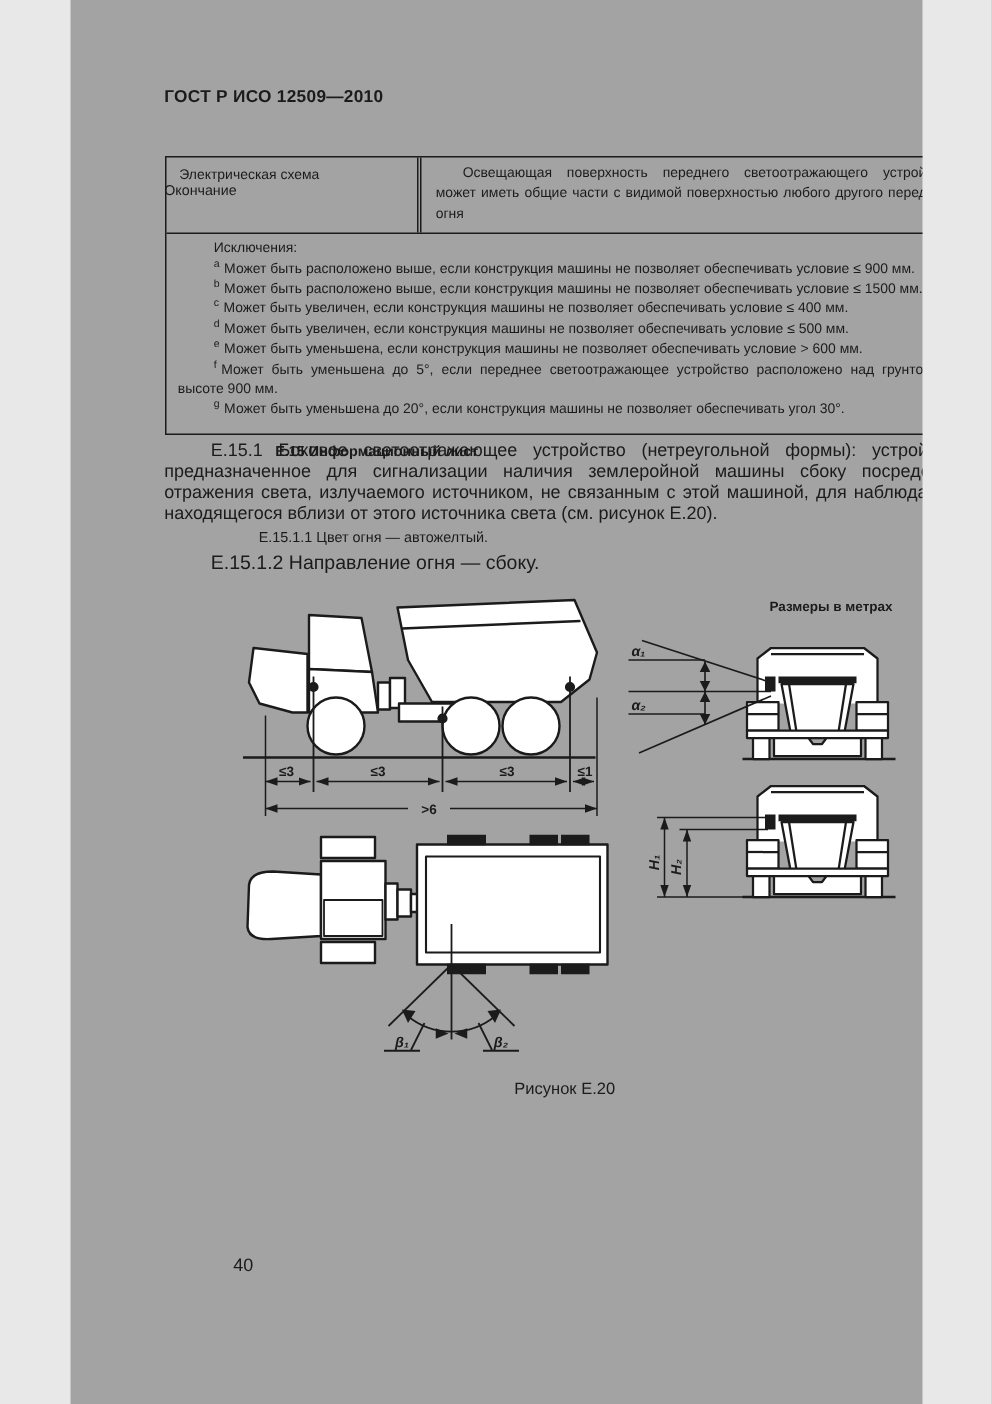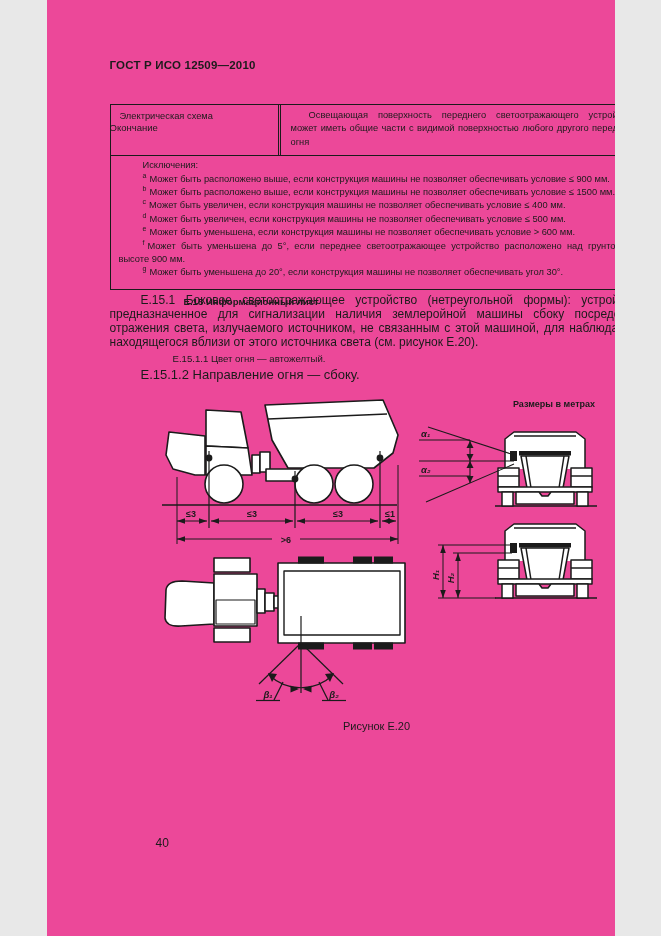--- a/index.html
+++ b/index.html
@@ -1,17 +1,17 @@
 <!DOCTYPE html>
 <html><head>
 <meta charset="utf-8">
 <style>
   html,body{margin:0;padding:0;background:#e8e8e8;}
   .page{
-    position:relative;width:568px;height:936px;background:#ec4899;
+    position:relative;width:568px;height:936px;background:#a3a3a3;
     font-family:"Liberation Sans", sans-serif;color:#1b1b1b;overflow:hidden;
     margin:0 auto;
   }
   .abs{position:absolute;}
   .hdr{left:63px;top:59px;font-size:11.5px;font-weight:bold;letter-spacing:.2px;}
   .okon{left:63px;top:88px;font-size:9.5px;margin-top:34px;}
   .gtable{left:63px;top:104px;width:535px;border:1.2px solid #1b1b1b;font-size:9.3px;line-height:13.4px;}
   .trow1{display:flex;border-bottom:1.2px solid #1b1b1b;}
   .tcell-l{width:150px;border-right:3px double #1b1b1b;padding:5px 8px 6px 9px;}
   .tcell-r{flex:1;padding:4px 9px 6px 10px;text-align:justify;text-indent:18px;}

